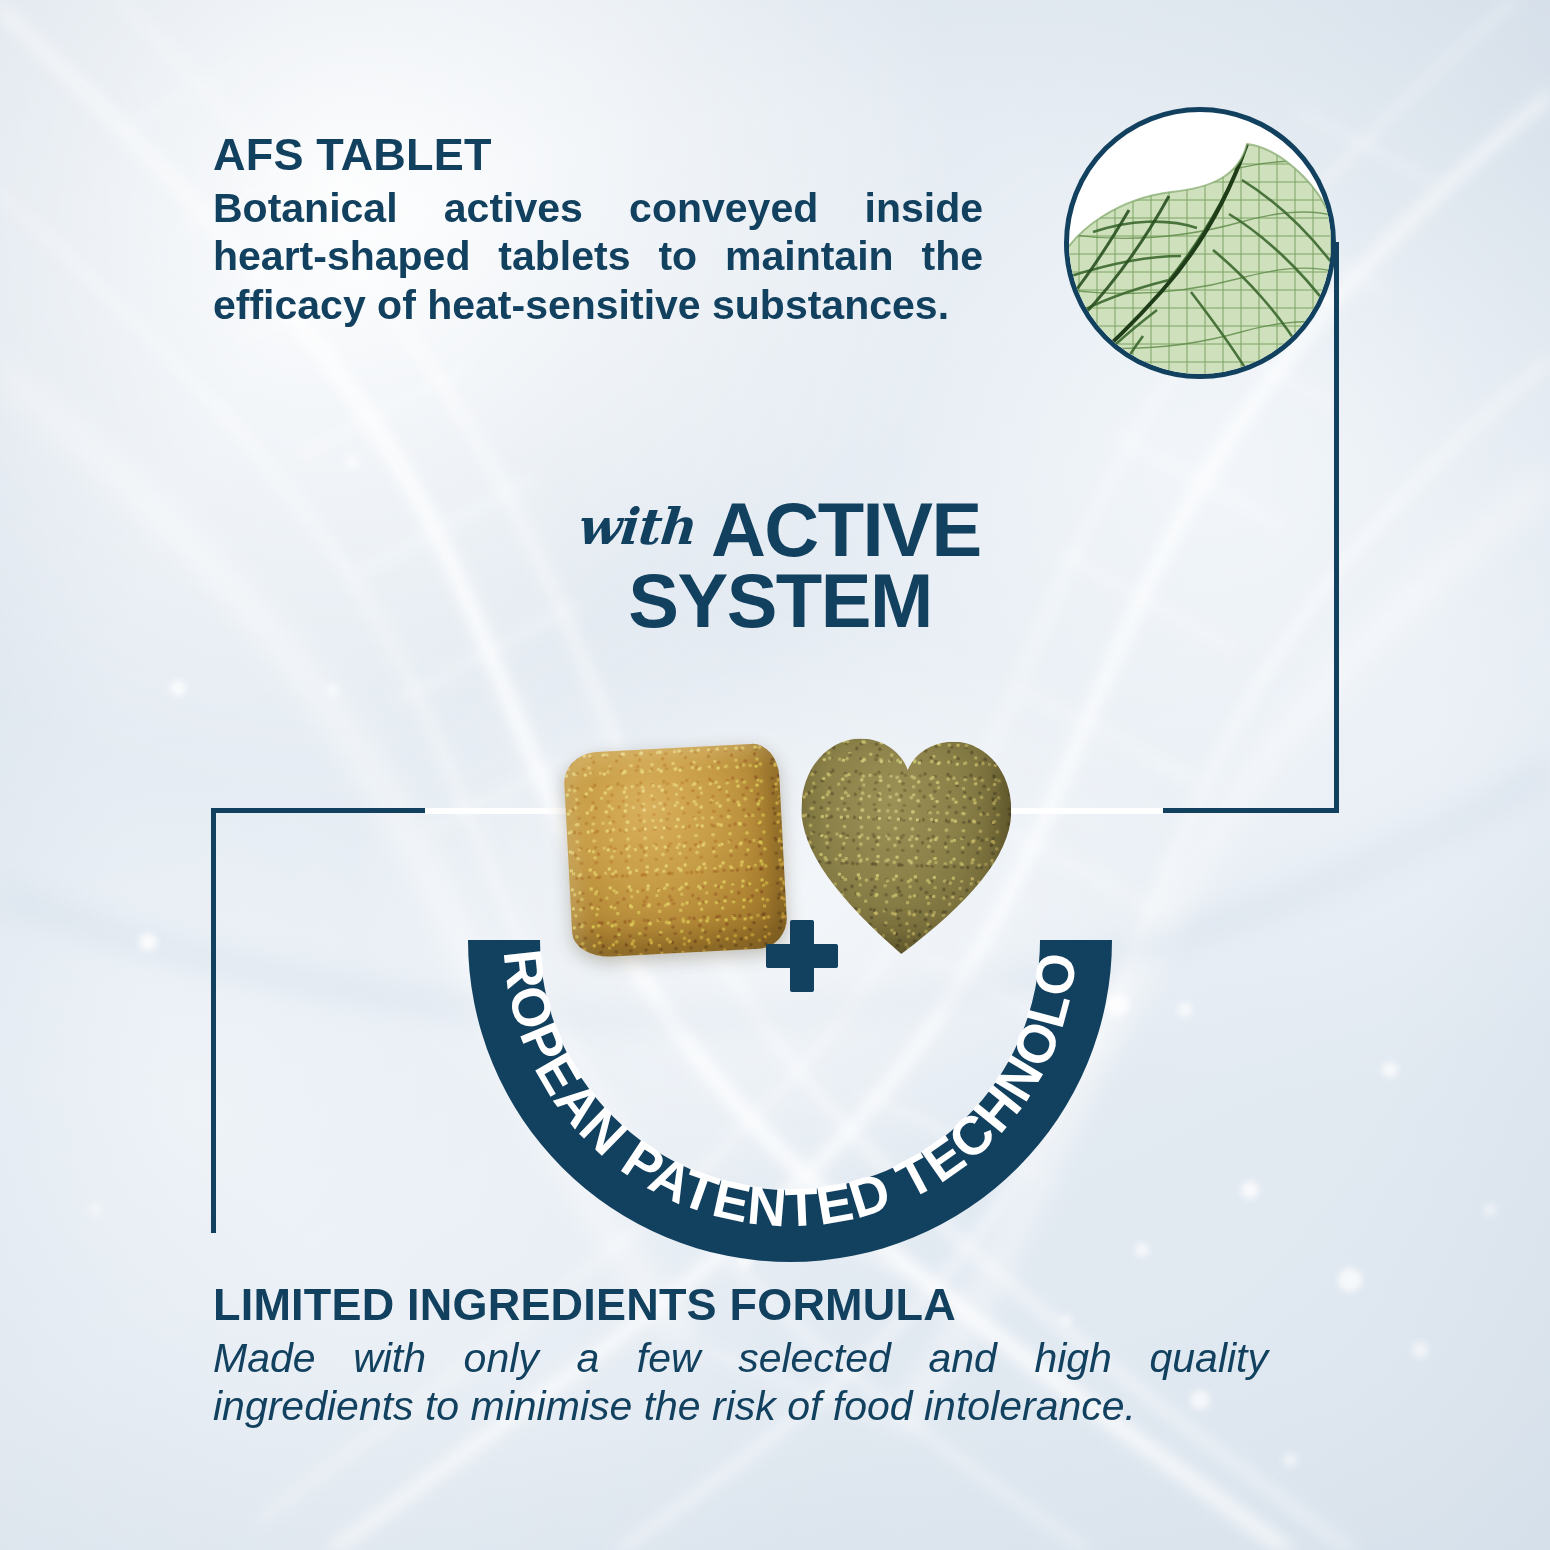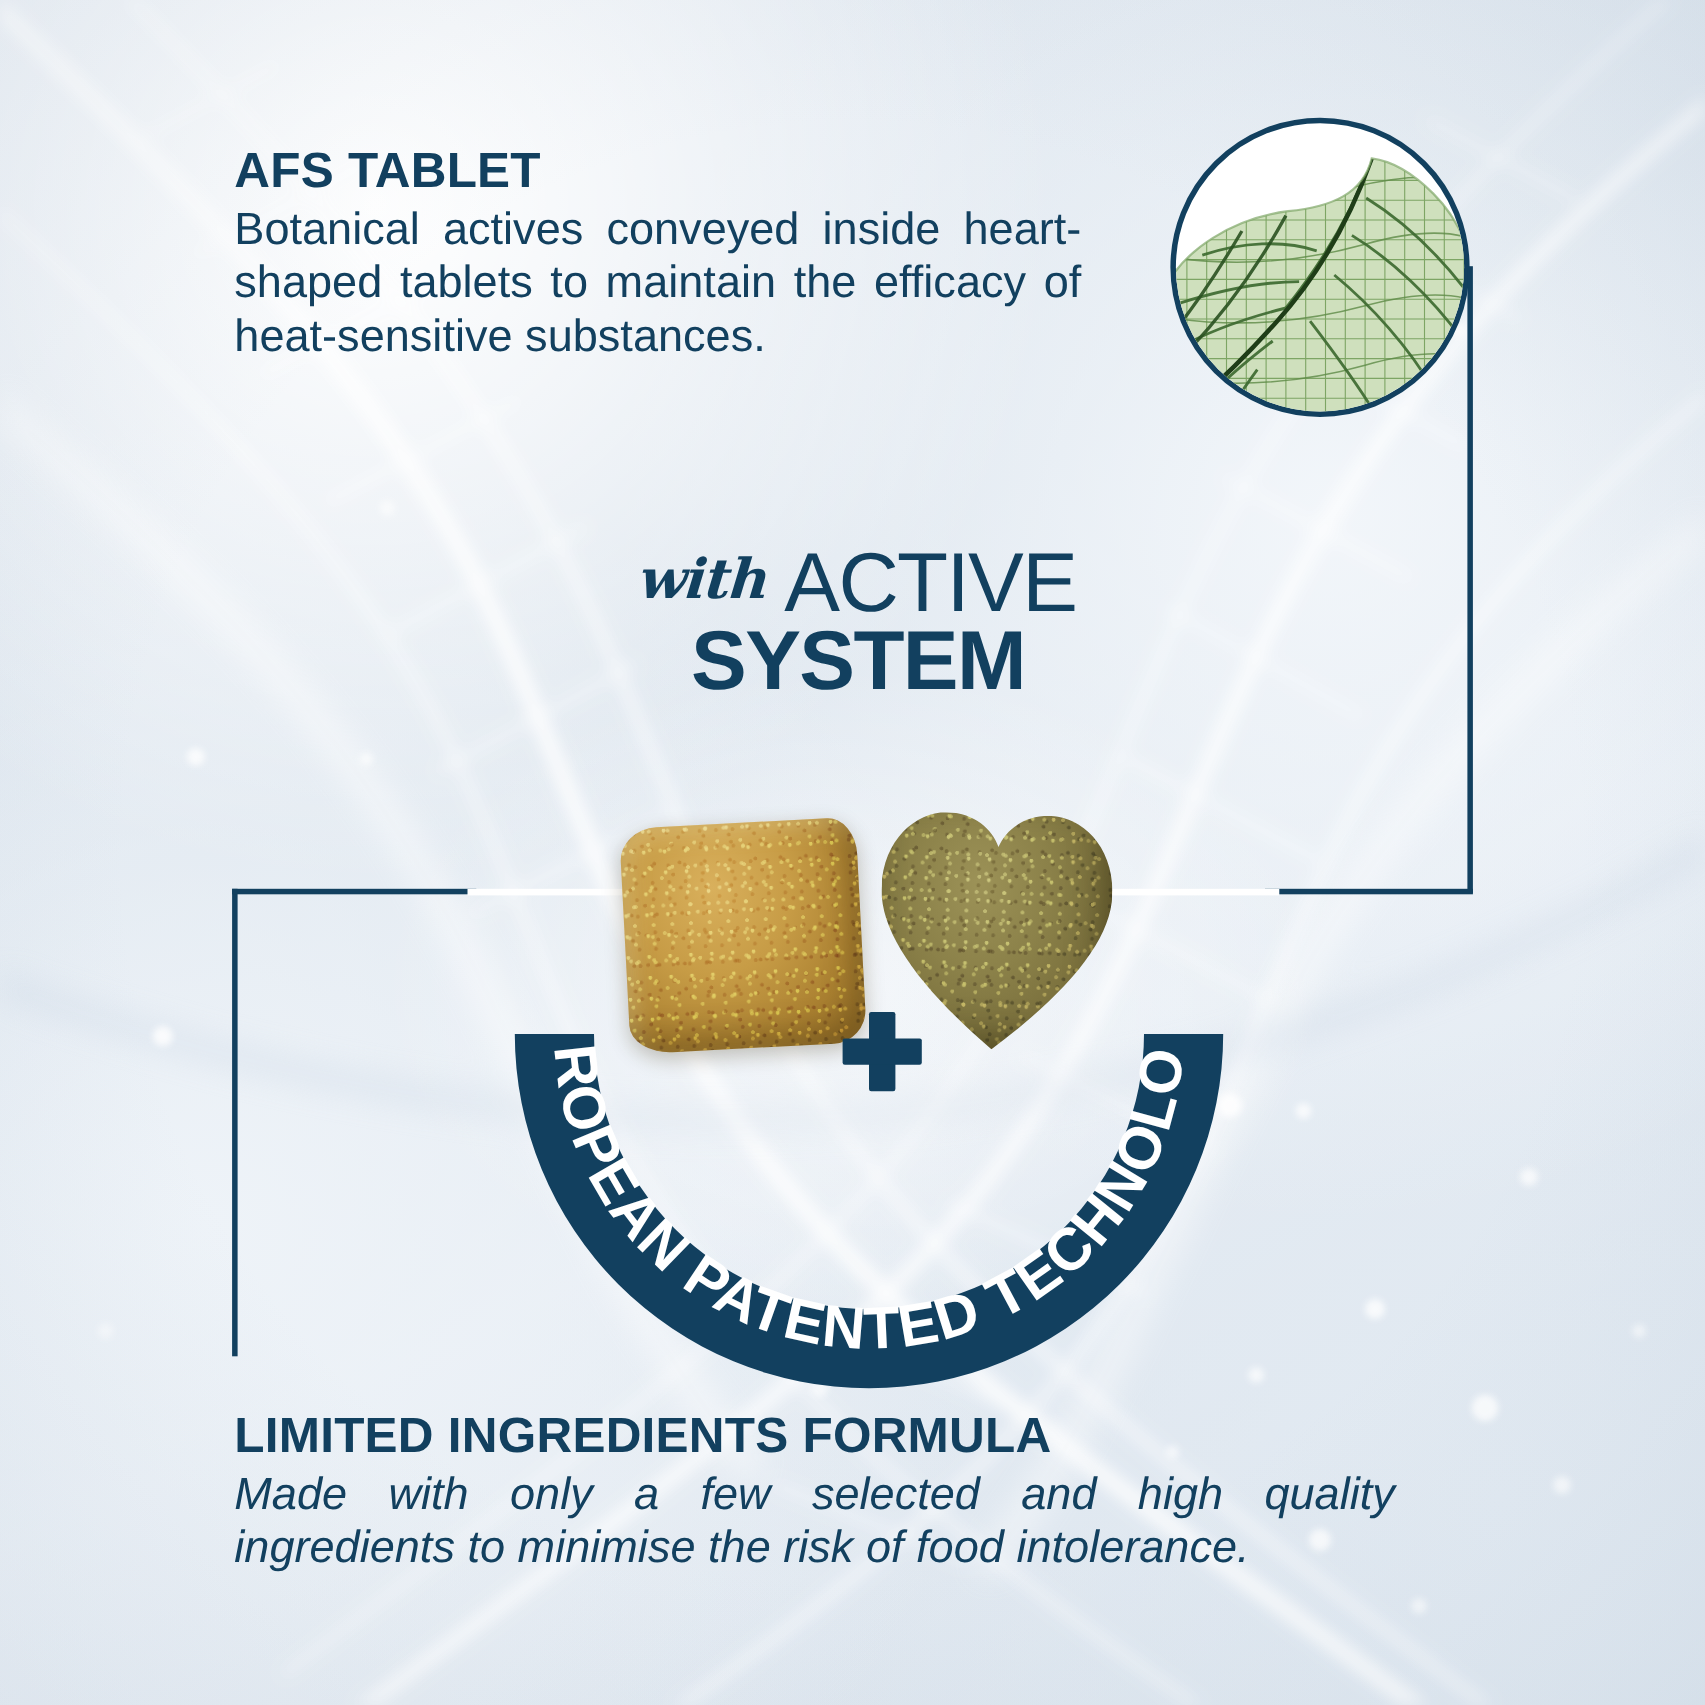--- a/index.html
+++ b/index.html
@@ -37,34 +37,34 @@
   .blk h2{
     margin:0 0 6px 0;font-size:45px;font-weight:bold;letter-spacing:.2px;
     line-height:1.02;
   }
   .blk p{
     margin:0;font-size:41px;line-height:1.18;font-weight:400;
     text-align:justify;
   }
   #afs-block{left:213px;top:132px;width:770px;}
   #lif-block{left:213px;top:1282px;width:1055px;}
-  #afs-block p{text-align:justify;text-align-last:left;}
+  #afs-block p{text-align:justify;text-align-last:left;font-weight:bold;}
   #lif-block p{text-align:justify;text-align-last:left;font-style:italic;}
 
   
   #headline{position:absolute;left:470px;top:495px;width:620px;
     color:#12405f;text-align:center;}
   #headline .hl-row1{display:flex;align-items:flex-end;justify-content:center;gap:14px;}
   .hl-with{
     font-family:"DejaVu Serif", serif;
     font-style:italic;font-weight:bold;font-size:50px;
     letter-spacing:-1px;margin-bottom:10px;
     transform:skewX(-6deg);
   }
-  .hl-big{font-size:76px;font-weight:normal;letter-spacing:-1.5px;line-height:.93;text-align:center;}
+  .hl-big{font-size:76px;font-weight:bold;letter-spacing:-1.5px;line-height:.93;text-align:center;}
   .hl-line{font-size:76px;font-weight:bold;letter-spacing:-1.5px;line-height:.93;text-align:center;}
 
   
   #badge{position:absolute;left:430px;top:640px;width:720px;height:720px;}
   #badge svg{display:block;overflow:visible;}
   .arc-text{
     fill:#ffffff;font-family:"Liberation Sans", sans-serif;
     font-weight:bold;font-size:54px;letter-spacing:1px;
   }
 

